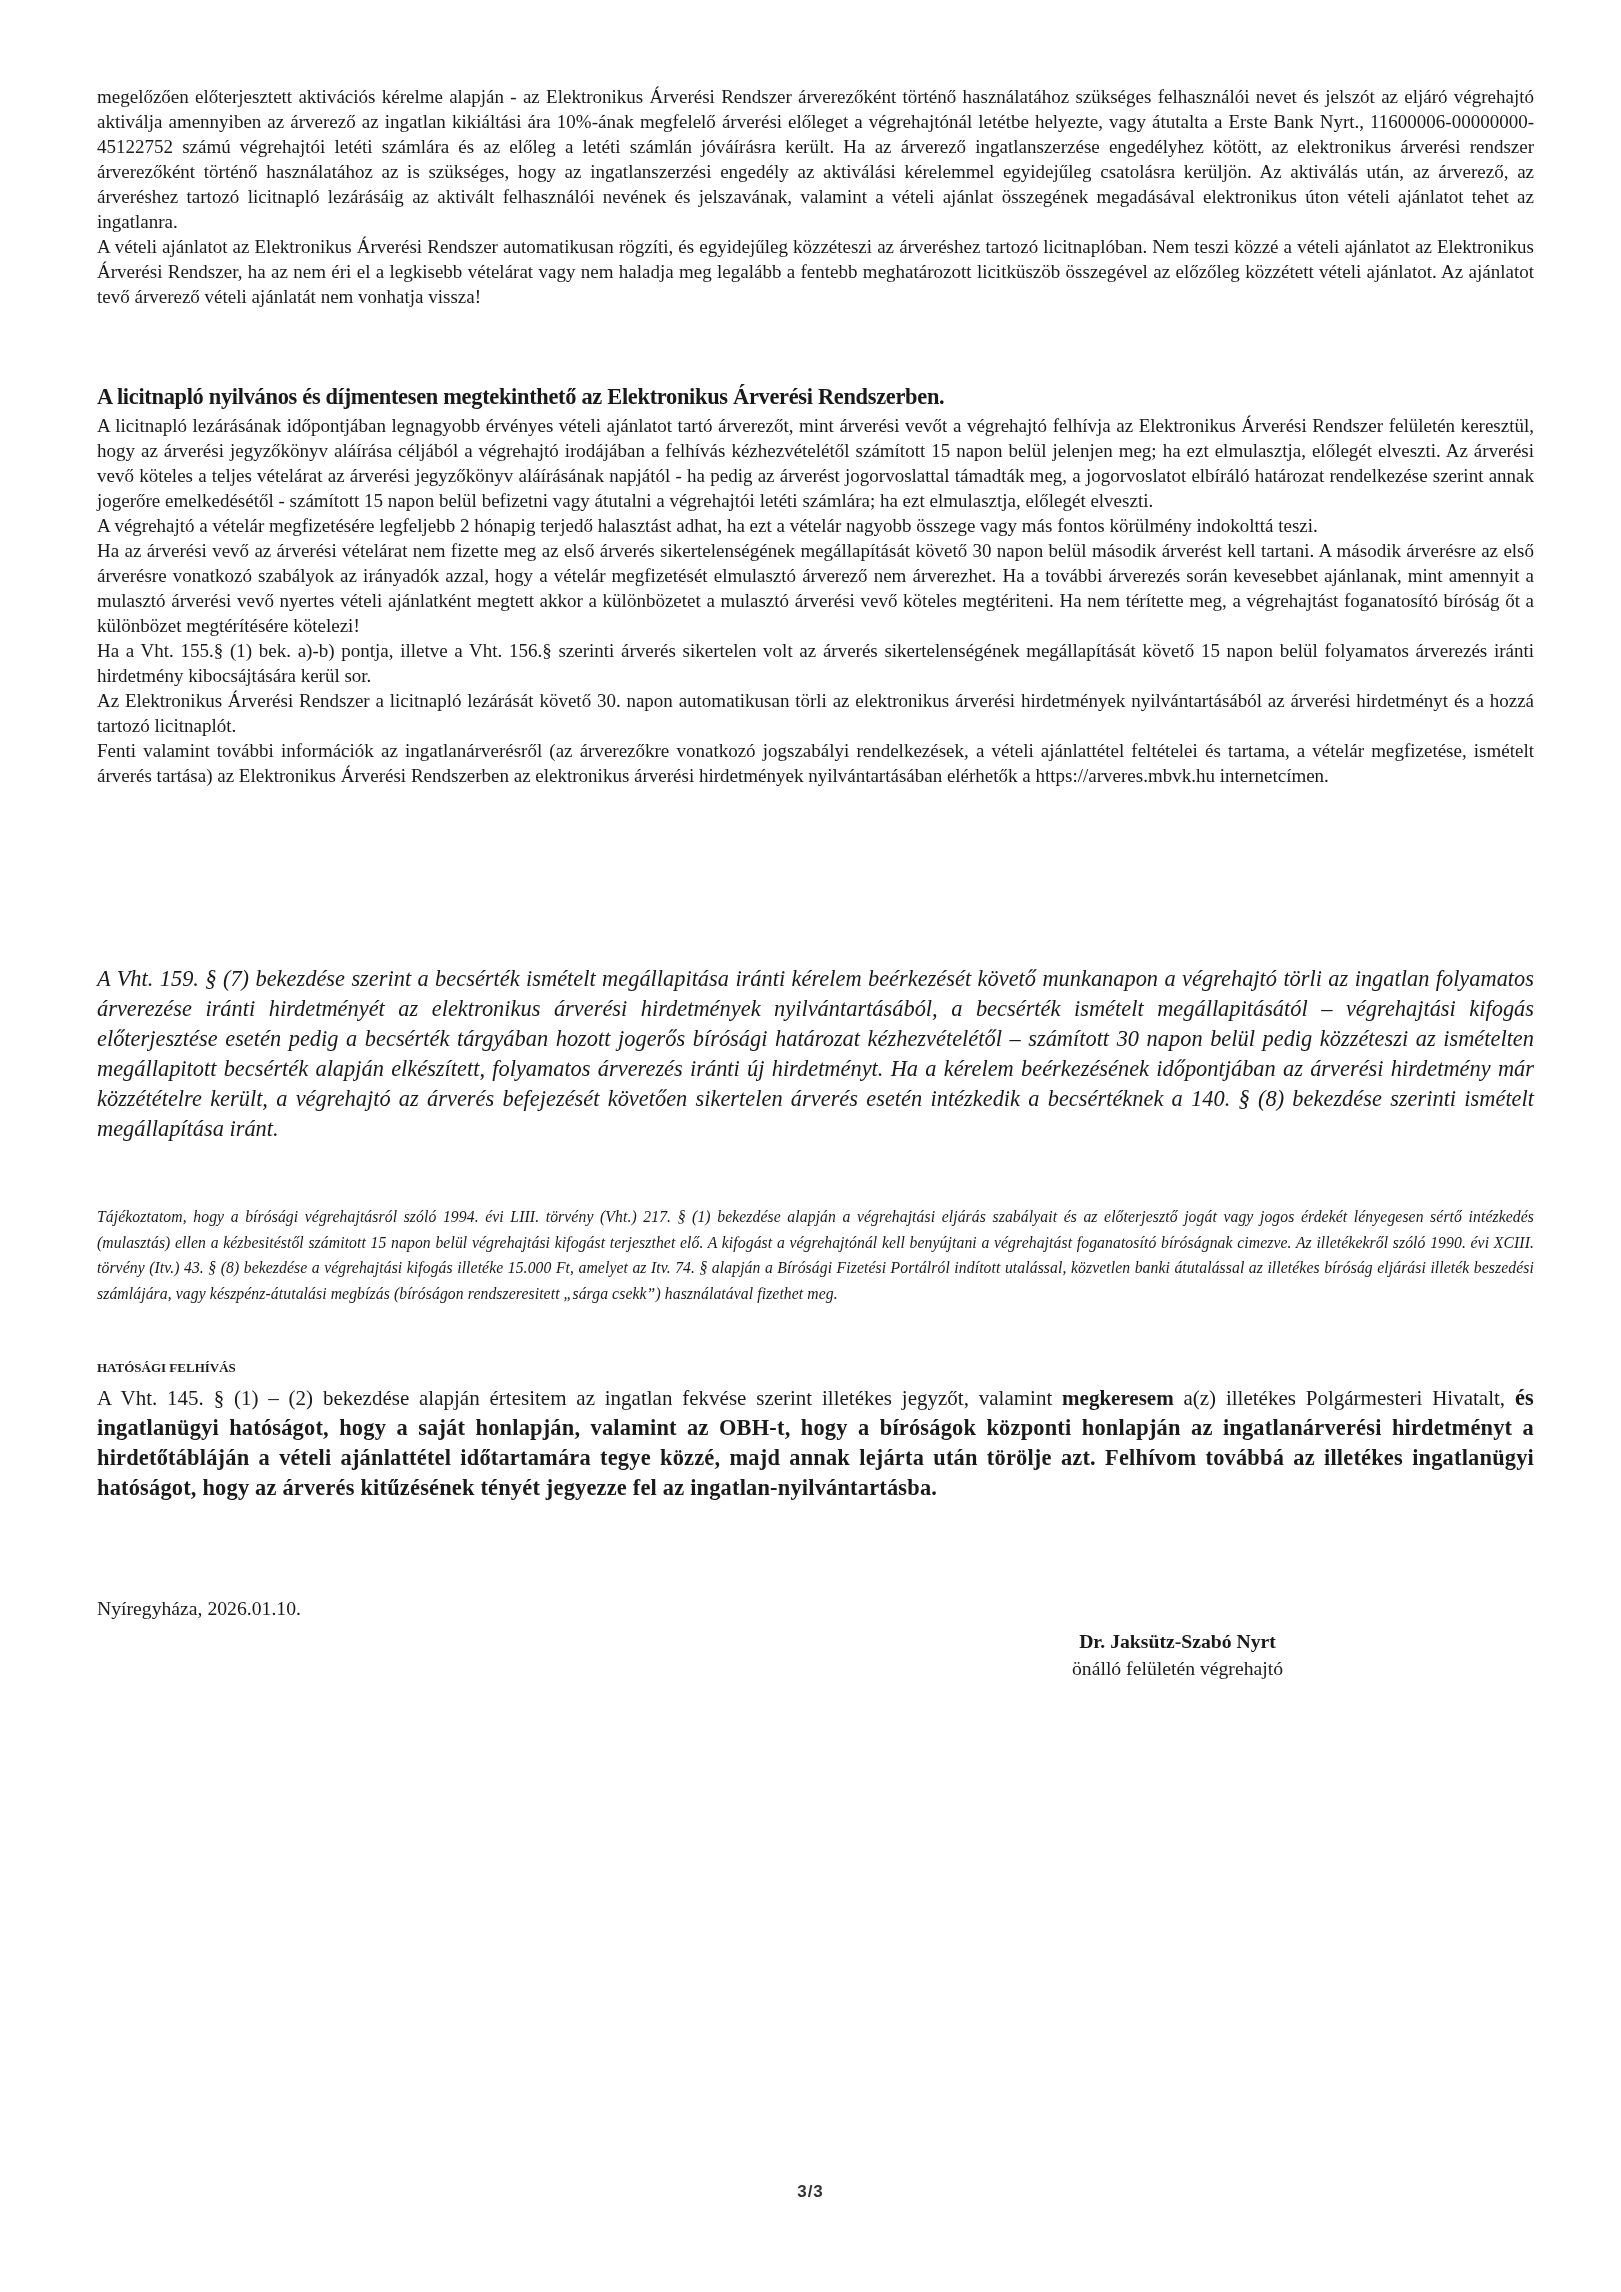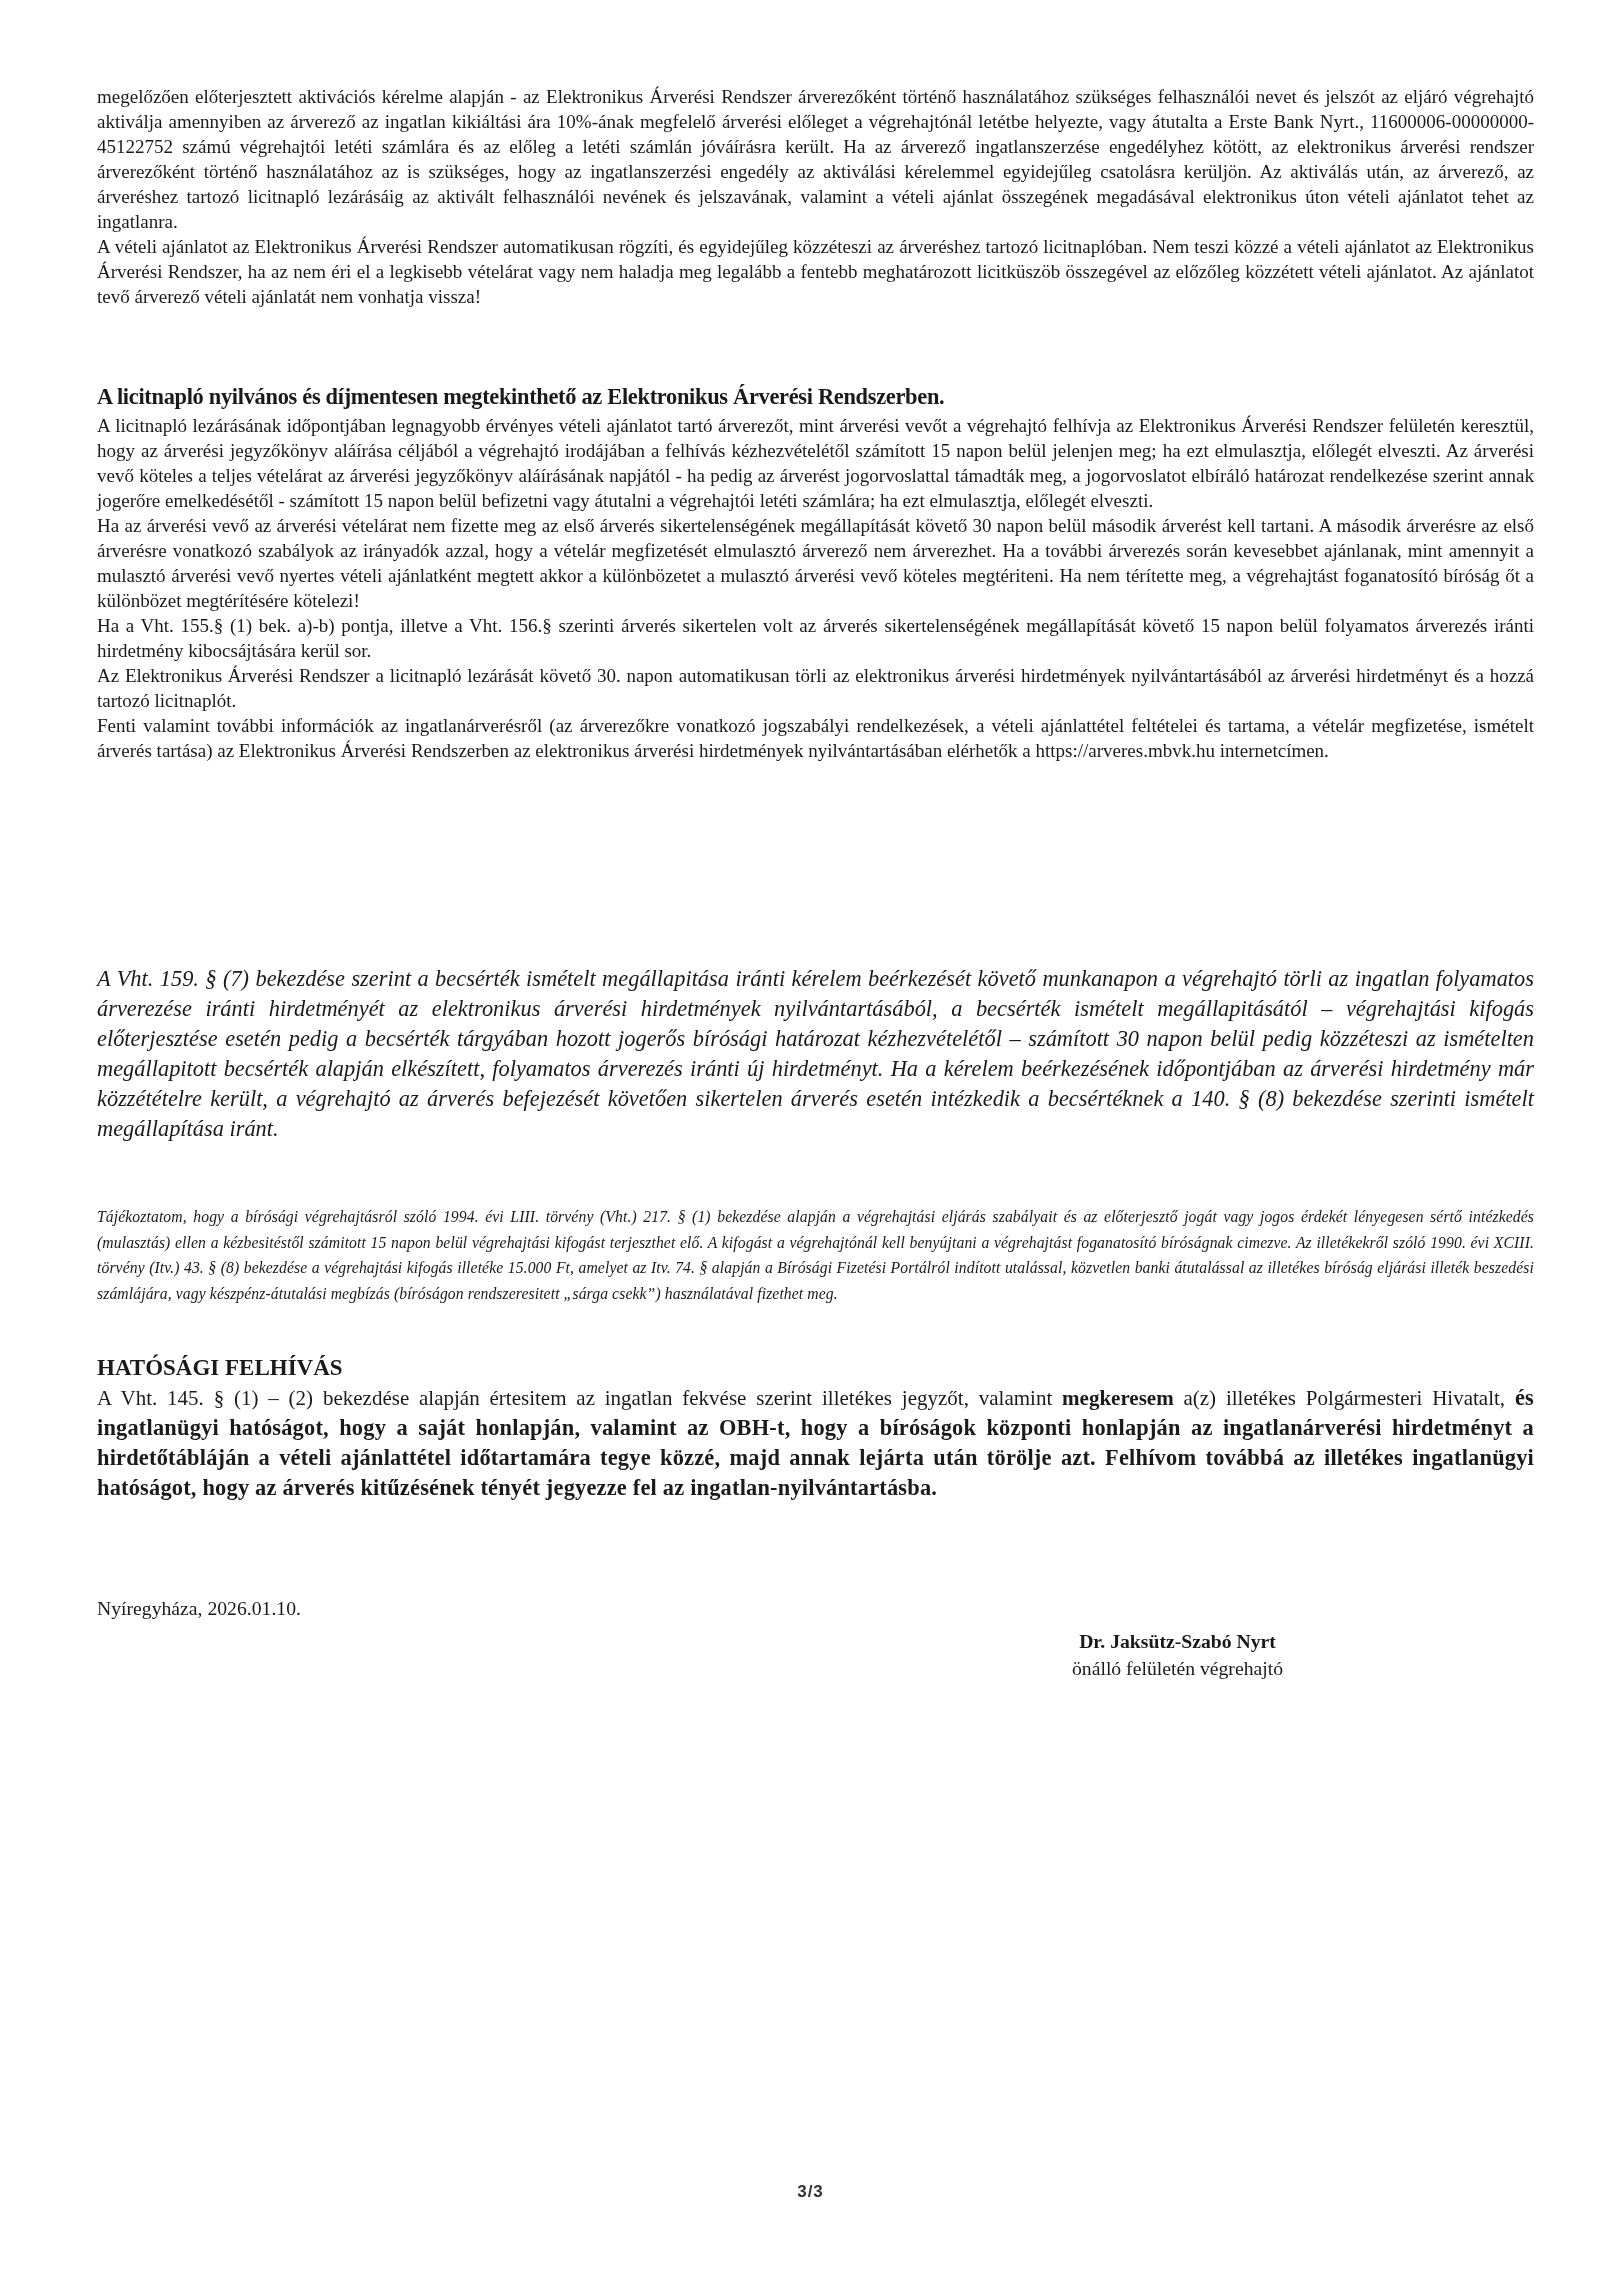--- a/index.html
+++ b/index.html
@@ -4,21 +4,21 @@
   <style>
     html, body { margin: 0; padding: 0; background: #ffffff; }
     body { width: 1621px; height: 2293px; position: relative; overflow: hidden; color: #1a1a1a; }
     .page { position: absolute; left: 97px; top: 0; width: 1437px; }
     .blk { position: absolute; left: 0; width: 1437px; font-family: "Liberation Serif", serif; text-align: justify; text-align-last: left; }
     .p1 { font-size: 19px; line-height: 25px; }
     .p1 p { margin: 0; text-align: justify; }
     .h-licit { font-size: 22.4px; font-weight: bold; text-align: right; line-height: 27px; letter-spacing: -0.3px; }
     .it1 { font-style: italic; font-size: 22.4px; line-height: 30px; text-align: justify; }
     .it2 { font-style: italic; font-size: 15.7px; line-height: 25.5px; text-align: justify; letter-spacing: 0.1px; }
-    .h-hat { font-size: 23px; font-weight: bold; text-align: center; line-height: 27px; }
+    .h-hat { font-size: 13px; font-weight: bold; text-align: center; line-height: 27px; }
     .fin { font-size: 21px; line-height: 29px; text-align: justify; }
     .fin b { font-weight: bold; }
     .fin .big { font-weight: bold; font-size: 22.4px; letter-spacing: 0.2px; }
     .date { font-size: 19.7px; line-height: 25px; }
     .sig { position: absolute; left: 940px; width: 475px; text-align: center; font-family: "Liberation Serif", serif; font-size: 19.7px; line-height: 27px; }
     .sig .name { font-weight: bold; }
     .pgnum { position: absolute; left: 0; width: 1621px; top: 2182px; text-align: center; font-family: "Liberation Sans", sans-serif; font-weight: bold; font-size: 17px; color: #333; letter-spacing: 0.9px; }
   </style>
 </head>
 <body>
@@ -27,20 +27,21 @@
 
   <div class="blk p1" style="top:84px;">
     <p>megelőzően előterjesztett aktivációs kérelme alapján - az Elektronikus Árverési Rendszer árverezőként történő használatához szükséges felhasználói nevet és jelszót az eljáró végrehajtó aktiválja amennyiben az árverező az ingatlan kikiáltási ára 10%-ának megfelelő árverési előleget a végrehajtónál letétbe helyezte, vagy átutalta a  Erste Bank Nyrt., 11600006-00000000-45122752 számú végrehajtói letéti számlára és az előleg a letéti számlán jóváírásra került. Ha az árverező ingatlanszerzése engedélyhez kötött, az elektronikus árverési rendszer árverezőként történő használatához az is szükséges, hogy az ingatlanszerzési engedély az aktiválási kérelemmel egyidejűleg csatolásra kerüljön. Az aktiválás után, az árverező, az árveréshez tartozó licitnapló lezárásáig az aktivált felhasználói nevének és jelszavának, valamint a vételi ajánlat összegének megadásával elektronikus úton vételi ajánlatot tehet az ingatlanra.</p>
     <p>A vételi ajánlatot az Elektronikus Árverési Rendszer automatikusan rögzíti, és egyidejűleg közzéteszi az árveréshez tartozó licitnaplóban. Nem teszi közzé a vételi ajánlatot az Elektronikus Árverési Rendszer, ha az nem éri el a legkisebb vételárat vagy nem haladja meg legalább a fentebb meghatározott licitküszöb összegével az előzőleg közzétett vételi ajánlatot. Az ajánlatot tevő árverező vételi ajánlatát nem vonhatja vissza!</p>
   </div>
 
   <div class="blk h-licit" style="top:383px;">A licitnapló nyilvános és díjmentesen megtekinthető az Elektronikus Árverési Rendszerben.</div>
 
   <div class="blk p1" style="top:413px;">
     <p>A licitnapló lezárásának időpontjában legnagyobb érvényes vételi ajánlatot tartó árverezőt, mint árverési vevőt a végrehajtó felhívja az Elektronikus Árverési Rendszer felületén keresztül, hogy az árverési jegyzőkönyv aláírása céljából a végrehajtó irodájában a felhívás kézhezvételétől számított 15 napon belül jelenjen meg; ha ezt elmulasztja, előlegét elveszti. Az árverési vevő köteles a teljes vételárat az árverési jegyzőkönyv aláírásának napjától - ha pedig az árverést jogorvoslattal támadták meg, a jogorvoslatot elbíráló határozat rendelkezése szerint annak jogerőre emelkedésétől - számított 15 napon belül befizetni vagy átutalni a végrehajtói letéti számlára; ha ezt elmulasztja, előlegét elveszti.</p>
+    <p>A végrehajtó a vételár megfizetésére legfeljebb 2 hónapig terjedő halasztást adhat, ha ezt a vételár nagyobb összege vagy más fontos körülmény indokolttá teszi.</p>
     <p>Ha az árverési vevő az árverési vételárat nem fizette meg az első árverés sikertelenségének megállapítását követő 30 napon belül második árverést kell tartani. A második árverésre az első árverésre vonatkozó szabályok az irányadók azzal, hogy a vételár megfizetését elmulasztó árverező nem árverezhet. Ha a további árverezés során kevesebbet ajánlanak, mint amennyit a mulasztó árverési vevő nyertes vételi ajánlatként megtett akkor a különbözetet a mulasztó árverési vevő köteles megtériteni. Ha nem térítette meg, a végrehajtást foganatosító bíróság őt a különbözet megtérítésére kötelezi!</p>
     <p>Ha a Vht. 155.§ (1) bek. a)-b) pontja, illetve a Vht. 156.§ szerinti árverés sikertelen volt az árverés sikertelenségének megállapítását követő 15 napon belül folyamatos árverezés iránti hirdetmény kibocsájtására kerül sor.</p>
     <p>Az Elektronikus Árverési Rendszer a licitnapló lezárását követő 30. napon automatikusan törli az elektronikus árverési hirdetmények nyilvántartásából az árverési hirdetményt és a hozzá tartozó licitnaplót.</p>
     <p>Fenti valamint további információk az ingatlanárverésről (az árverezőkre vonatkozó jogszabályi rendelkezések, a vételi ajánlattétel feltételei és tartama, a vételár megfizetése, ismételt árverés tartása) az Elektronikus Árverési Rendszerben az elektronikus árverési hirdetmények nyilvántartásában elérhetők a https://arveres.mbvk.hu internetcímen.</p>
   </div>
 
   <div class="blk it1" style="top:964px;">A Vht. 159. § (7) bekezdése szerint a becsérték ismételt megállapitása iránti kérelem beérkezését követő munkanapon a végrehajtó törli az ingatlan folyamatos árverezése iránti hirdetményét az elektronikus árverési hirdetmények nyilvántartásából, a becsérték ismételt megállapitásától – végrehajtási kifogás előterjesztése esetén pedig a becsérték tárgyában hozott jogerős bírósági határozat kézhezvételétől – számított 30 napon belül pedig közzéteszi az ismételten megállapitott becsérték alapján elkészített, folyamatos árverezés iránti új hirdetményt. Ha a kérelem beérkezésének időpontjában az árverési hirdetmény már közzétételre került, a végrehajtó az árverés befejezését követően sikertelen árverés esetén intézkedik a becsértéknek a 140. § (8) bekezdése szerinti ismételt megállapítása iránt.</div>
 
   <div class="blk it2" style="top:1204px;">Tájékoztatom, hogy a bírósági végrehajtásról szóló 1994. évi LIII. törvény (Vht.) 217. § (1) bekezdése alapján a végrehajtási eljárás szabályait és az előterjesztő jogát vagy jogos érdekét lényegesen sértő intézkedés (mulasztás) ellen a kézbesitéstől számitott 15 napon belül végrehajtási kifogást terjeszthet elő. A kifogást a végrehajtónál kell benyújtani a végrehajtást foganatosító bíróságnak cimezve. Az illetékekről szóló 1990. évi XCIII. törvény (Itv.) 43. § (8) bekezdése a végrehajtási kifogás illetéke 15.000 Ft, amelyet az Itv. 74. § alapján a Bírósági Fizetési Portálról indított utalással, közvetlen banki átutalással az illetékes bíróság eljárási illeték beszedési számlájára, vagy készpénz-átutalási megbízás (bíróságon rendszeresitett „sárga csekk”) használatával fizethet meg.</div>
 

